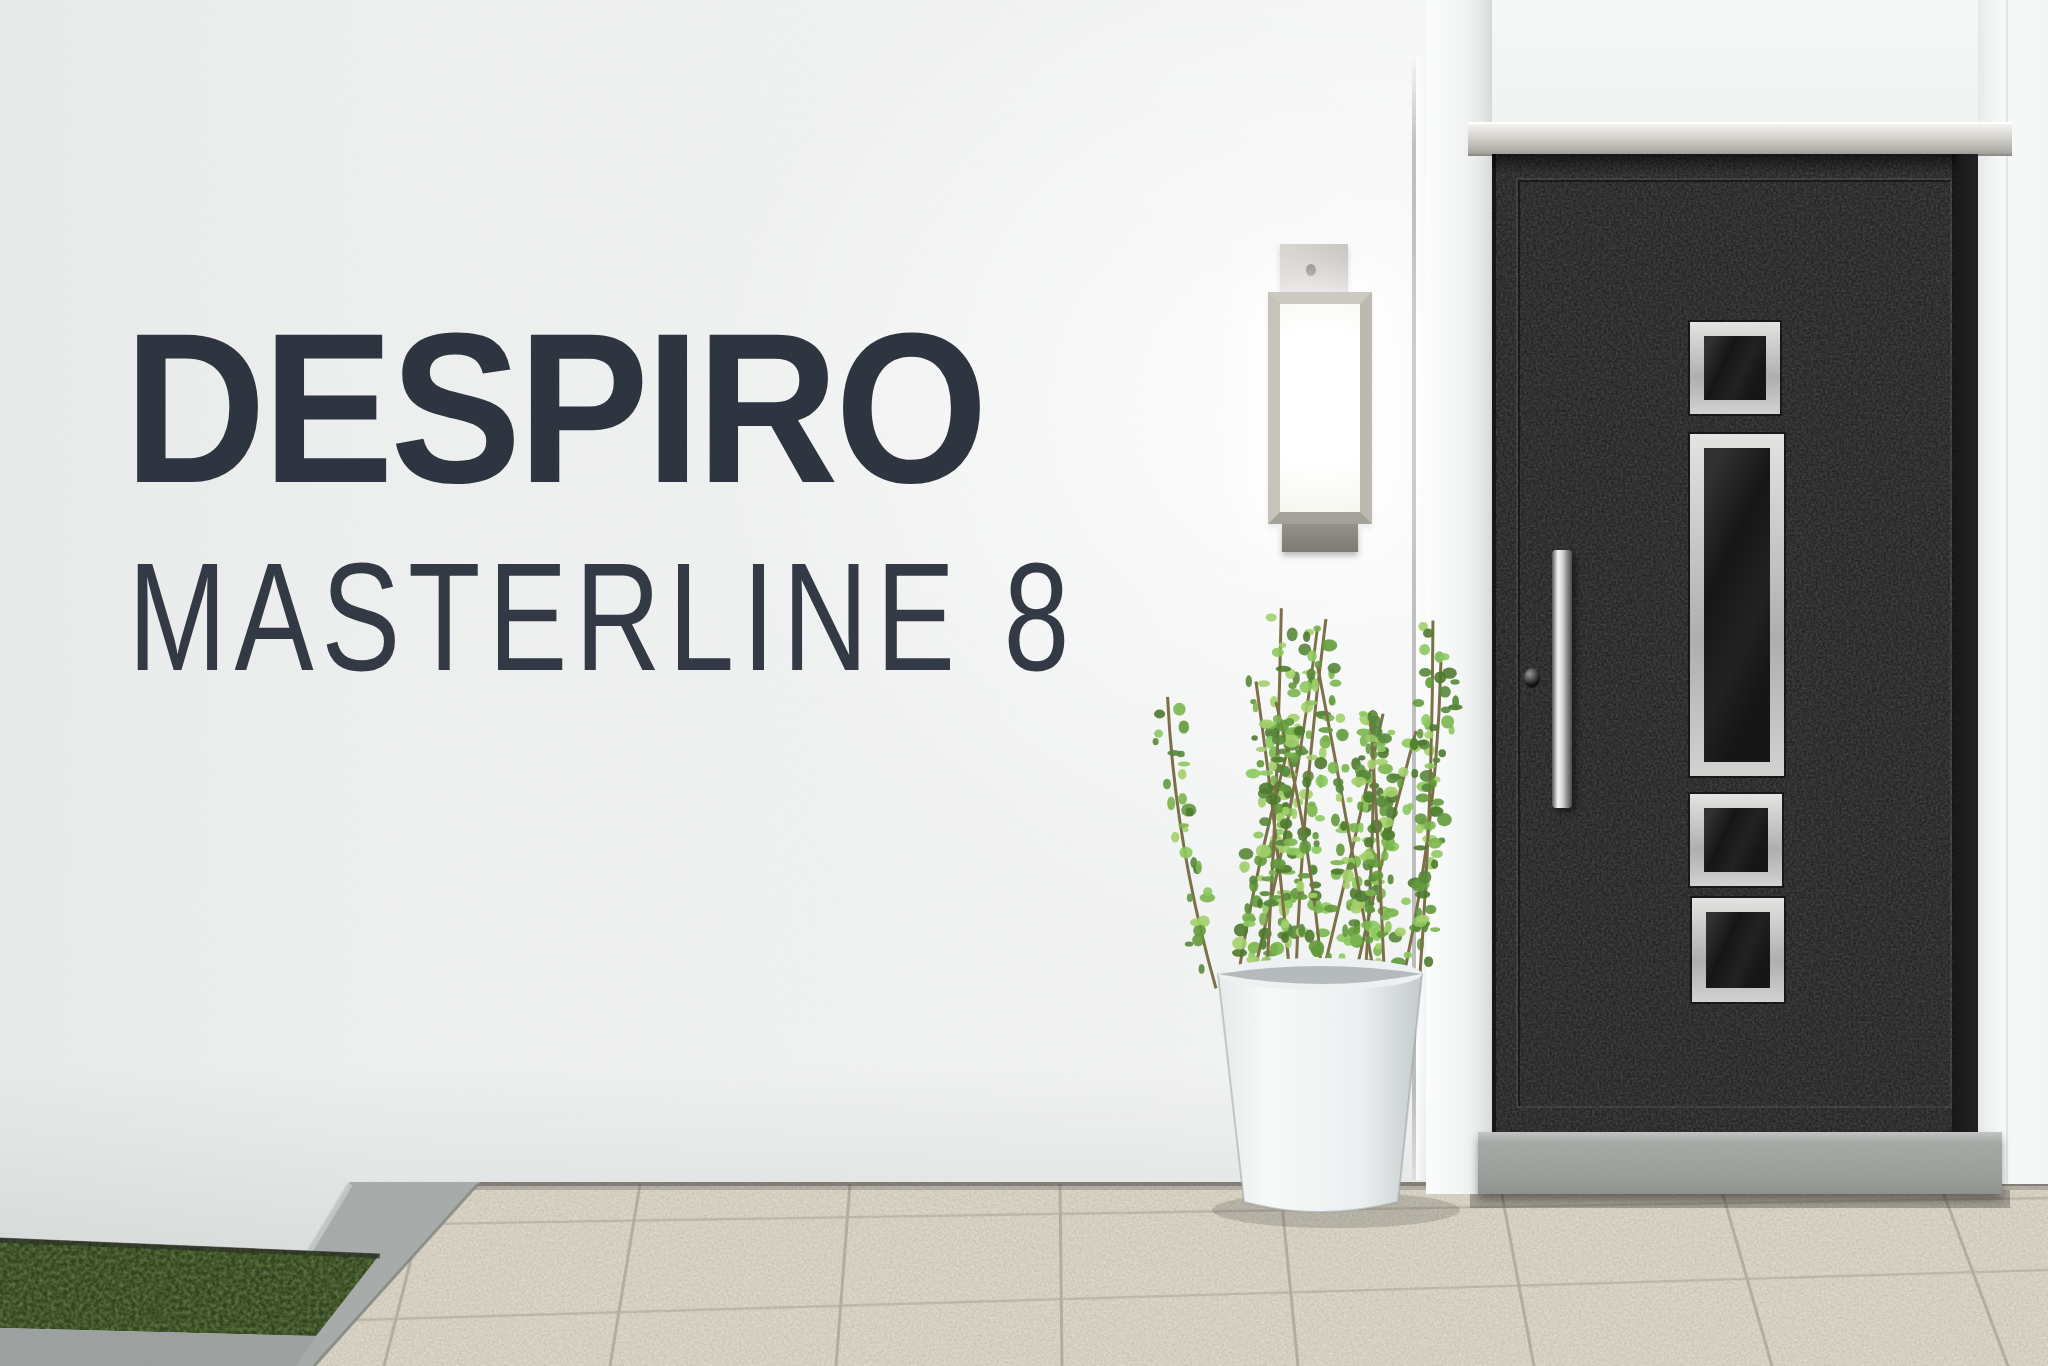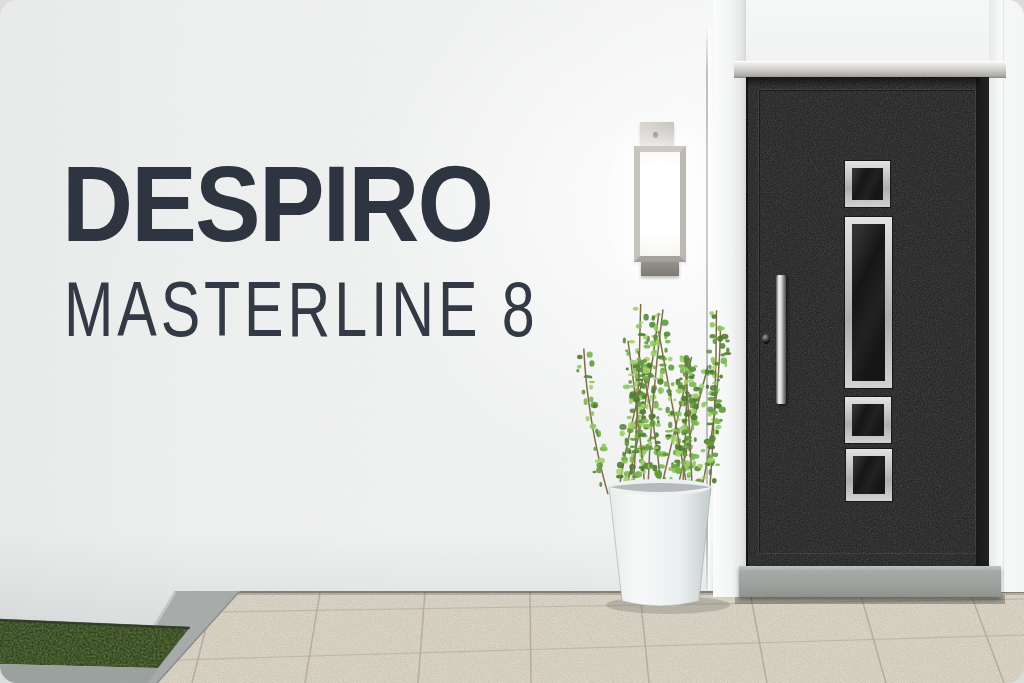--- a/index.html
+++ b/index.html
@@ -3,21 +3,20 @@
 <meta charset="utf-8">
 <style>
   html,body{margin:0;padding:0;background:#dcdcdc;}
   .scene{
     position:relative;width:1024px;height:683px;overflow:hidden;
     font-family:"Liberation Sans",sans-serif;
     background:
       radial-gradient(430px 380px at 663px 205px, rgba(255,255,255,0.9), rgba(255,255,255,0) 72%),
       linear-gradient(180deg, rgba(0,0,0,0) 78%, rgba(120,126,126,0.22) 97%),
       linear-gradient(90deg,#e9ebeb 0%,#eef0f0 18%,#f1f2f2 55%,#f6f7f7 78%,#f7f8f8 100%);
-    border-radius: 17px;
   }
   .abs{position:absolute;}
   svg{display:block;}
   
   .brand{
     left:62px;top:158px;width:600px;height:92px;
     font-size:107px;font-weight:bold;letter-spacing:-2px;line-height:92px;
     color:#2e3540;transform:scaleX(0.92);transform-origin:left top;white-space:nowrap;
   }
   .model{

